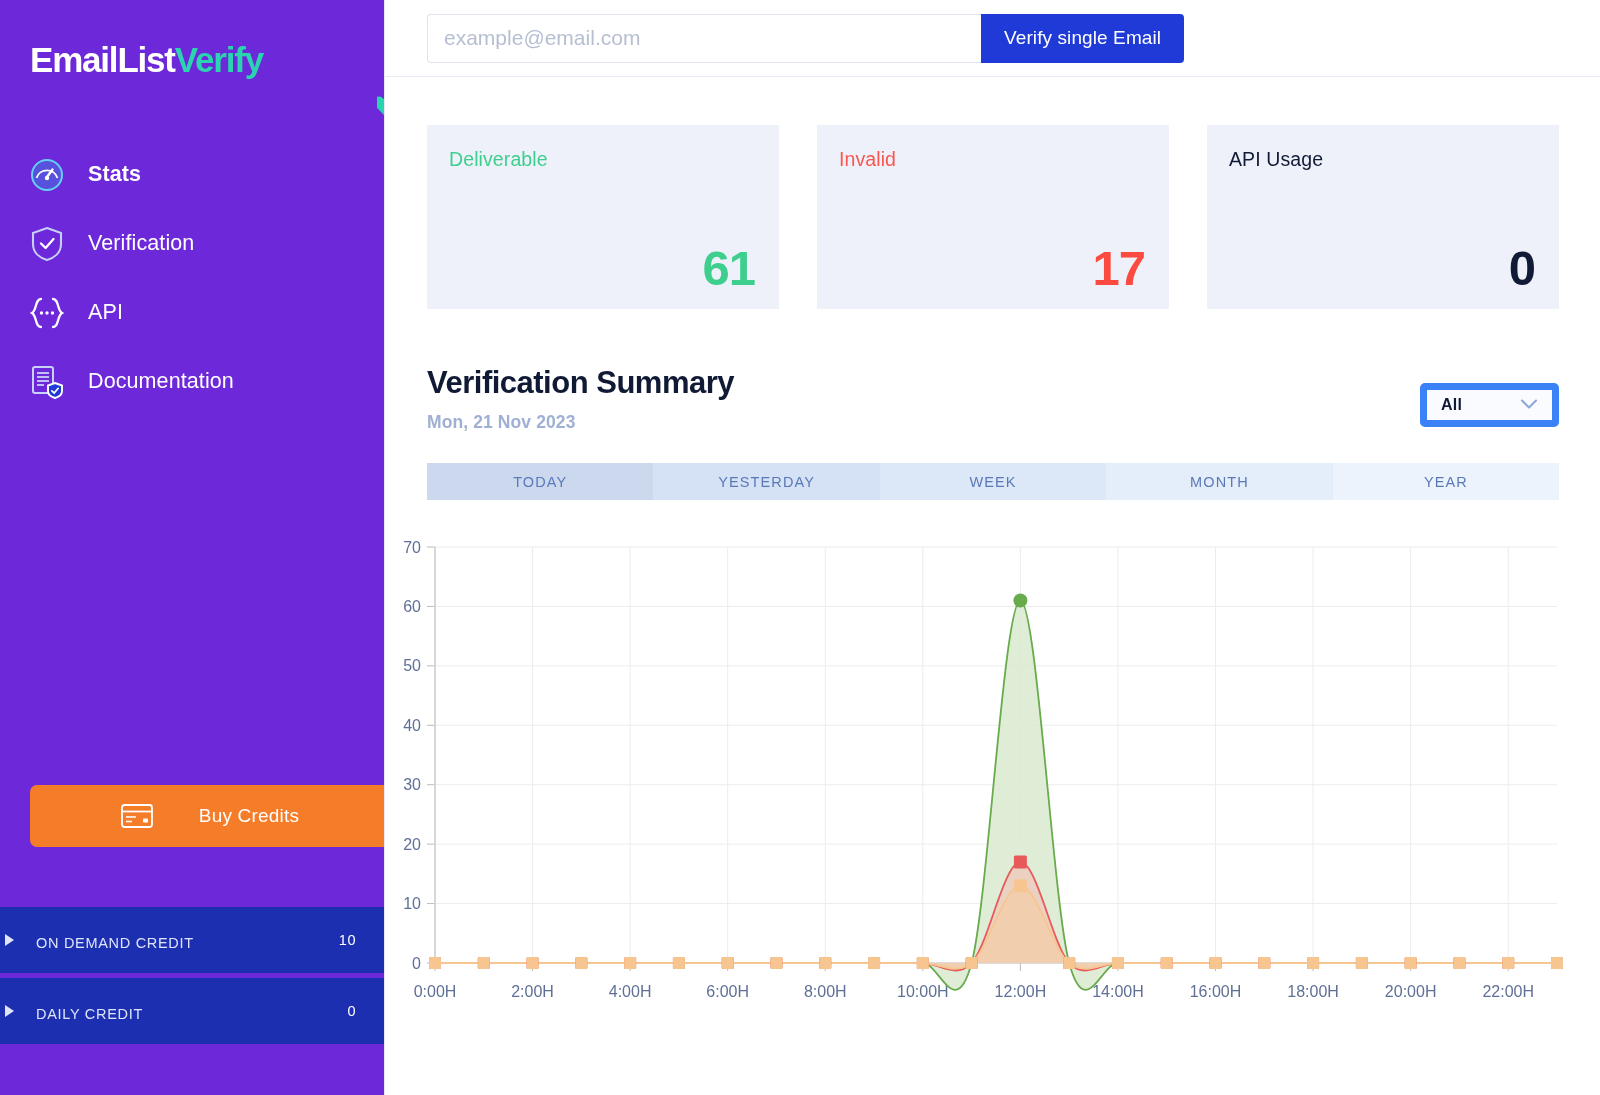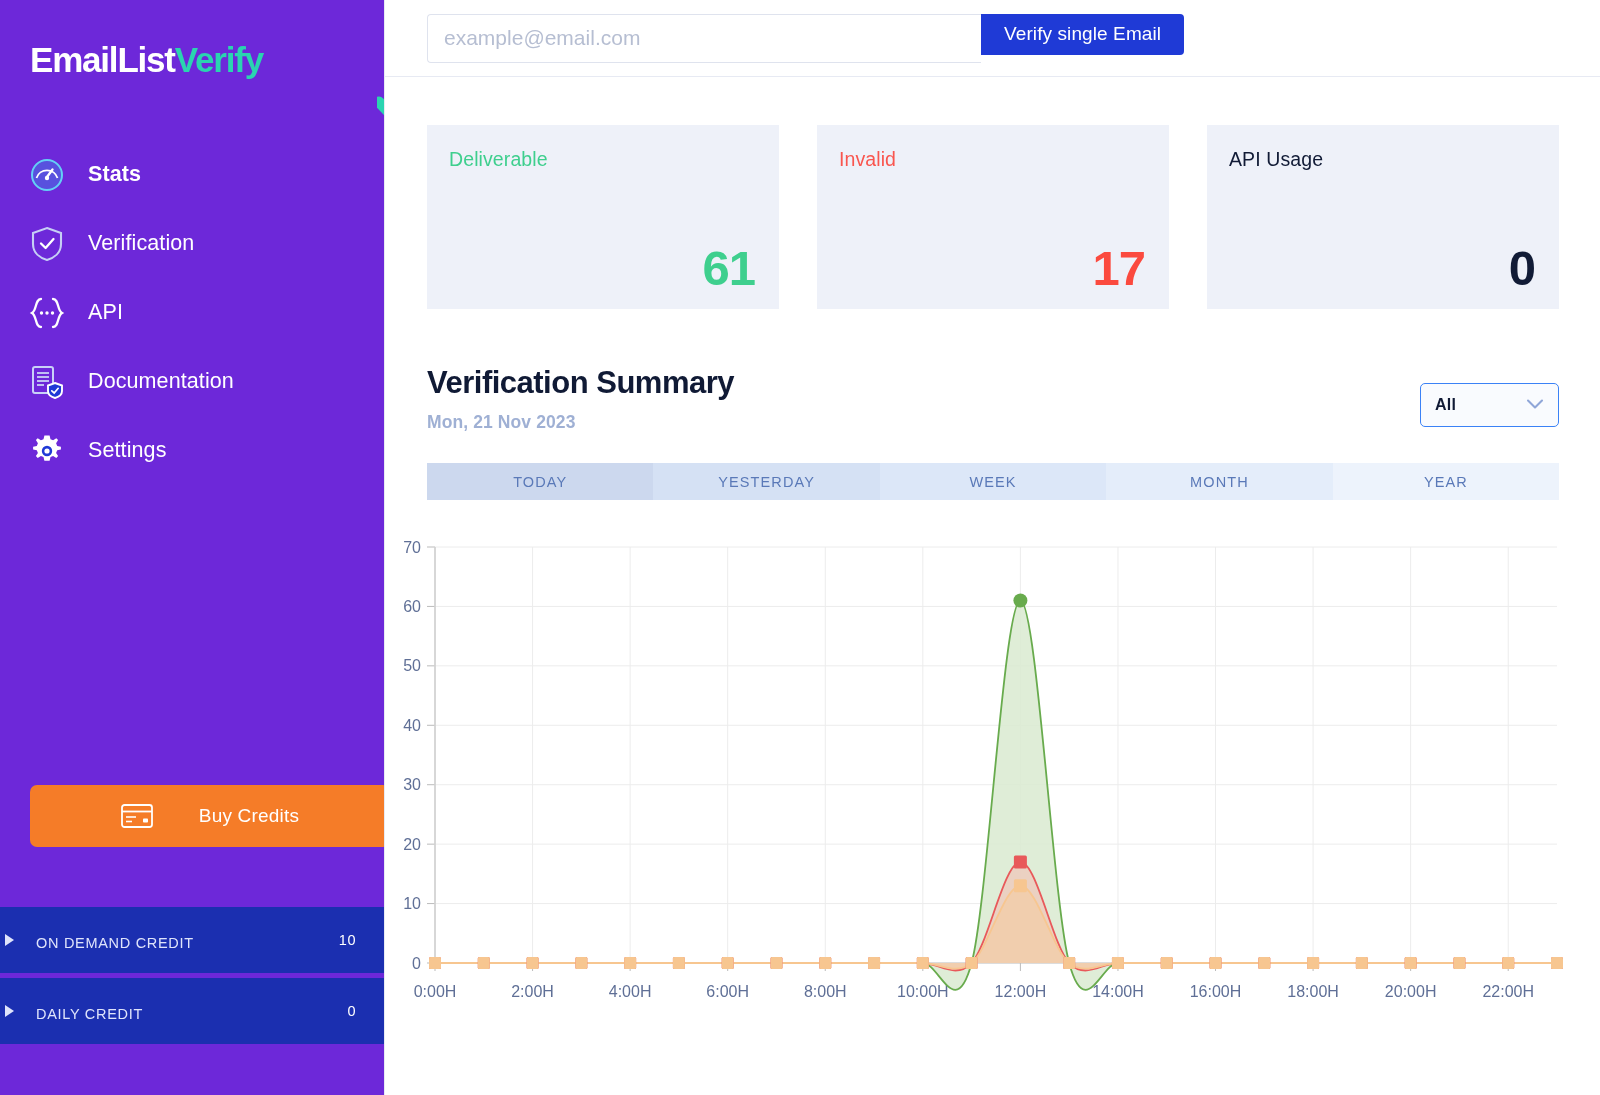--- a/index.html
+++ b/index.html
@@ -102,21 +102,21 @@
     width: 554px; height: 49px;
     border: 1px solid #dfe3ee;
     border-right: none;
     border-radius: 4px 0 0 4px;
     font-size: 21px; font-family: "Liberation Sans", sans-serif;
     color: #333; padding: 0 16px;
     outline: none; background: #fff;
   }
   #email-input::placeholder { color: #b6bed2; }
   #verify-btn {
-    height: 41px; padding: 0 23px;
+    height: 49px; padding: 0 23px;
     background: #1f3ad6; color: #fff;
     border: none; border-radius: 0 4px 4px 0;
     font-size: 19px; font-family: "Liberation Sans", sans-serif;
     cursor: pointer; white-space: nowrap;
     letter-spacing: 0.1px;
   }
 
   
   #cards {
     display: flex; gap: 38px;
@@ -150,21 +150,21 @@
   #summary-title {
     font-size: 31px; font-weight: bold; color: #101a35;
     letter-spacing: -0.5px;
   }
   #summary-date {
     font-size: 17.5px; font-weight: bold; color: #9fb0d4;
     margin-top: 11px; letter-spacing: 0.1px;
   }
   #filter-select {
     width: 139px; height: 44px;
-    border: 1px solid #3b82f6; border-radius: 5px;
+    border: 7px solid #3b82f6; border-radius: 5px;
     background: #f9fbfe;
     display: flex; align-items: center;
     padding: 0 14px; cursor: pointer;
     margin-top: 18px;
   }
   #filter-select .sel-val {
     flex: 1 1 auto; font-size: 16px; font-weight: bold;
     color: #101a35; letter-spacing: 0.2px;
   }
 
@@ -262,33 +262,20 @@
             <line x1="8" y1="13" x2="20" y2="13" stroke="#c9d1f7" stroke-width="1.8"></line>
             <line x1="8" y1="17" x2="20" y2="17" stroke="#c9d1f7" stroke-width="1.8"></line>
             <line x1="8" y1="21" x2="15" y2="21" stroke="#c9d1f7" stroke-width="1.8"></line>
             <path d="M26 19 L33 21.5 V27 C33 31 29.5 33 26 34 C22.5 33 19 31 19 27 V21.5 Z" fill="#1f3ad6" stroke="#ffffff" stroke-width="1.9"></path>
             <path d="M22.8 26.8 L25.2 29 L29.2 24.3" fill="none" stroke="#ffffff" stroke-width="1.7" stroke-linecap="round"></path>
           </svg>
         </span>
         <span class="nav-label">Documentation</span>
       </div>
 
-      <div class="nav-item">
-        <span class="nav-icon">
-          <svg width="34" height="34" viewBox="0 0 34 34">
-            <path d="M17 1.5 l2.6 0 0.9 3.7 2.6 1.1 3.2-2 1.8 1.8 -2 3.2 1.1 2.6 3.7 0.9 0 2.6
-                     -3.7 0.9 -1.1 2.6 2 3.2 -1.8 1.8 -3.2-2 -2.6 1.1 -0.9 3.7 -2.6 0 -2.6 0
-                     -0.9-3.7 -2.6-1.1 -3.2 2 -1.8-1.8 2-3.2 -1.1-2.6 -3.7-0.9 0-2.6 3.7-0.9
-                     1.1-2.6 -2-3.2 1.8-1.8 3.2 2 2.6-1.1 0.9-3.7 z" fill="#ffffff"></path>
-            <circle cx="17" cy="17" r="5.2" fill="#1f3ad6"></circle>
-            <circle cx="17" cy="17" r="2.6" fill="#ffffff"></circle>
-          </svg>
-        </span>
-        <span class="nav-label">Settings</span>
-      </div>
 
     </nav>
 
     <div class="spacer"></div>
 
     <div class="buy-wrap">
       <button id="buy-credits">
         <span class="card-icon">
           <svg width="32" height="24" viewBox="0 0 32 24">
             <rect x="1" y="1" width="30" height="22" rx="2.5" fill="none" stroke="#ffffff" stroke-width="1.8"></rect>

